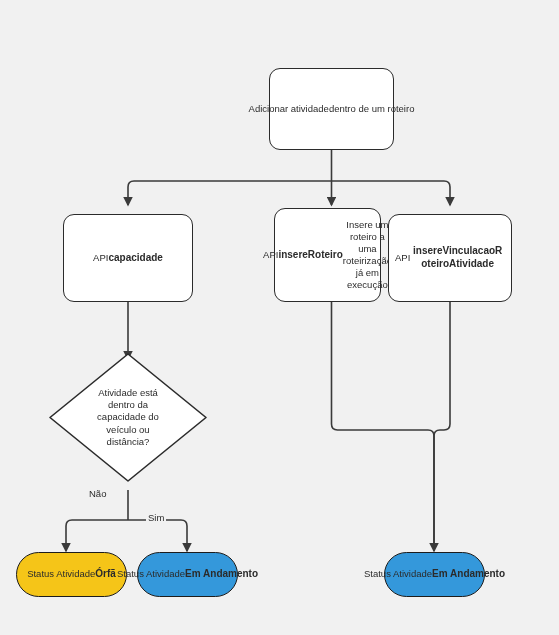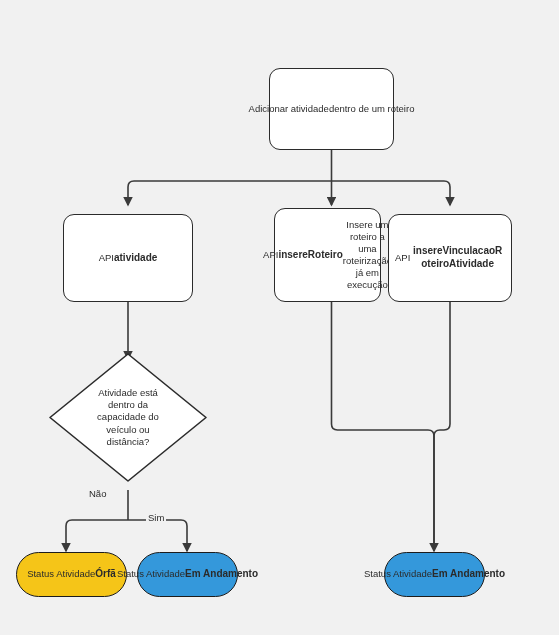--- a/index.html
+++ b/index.html
@@ -135,21 +135,21 @@
     <path d="M 128 520 L 181 520 Q 187 520 187 526 L 187 551" fill="none" stroke="#3a3a3a" stroke-width="1.6" marker-end="url(#arrowhead)"></path>
   </svg>
 
   <div class="node process" style="left:269px; top:68px; width:125px; height:82px;">
     <span class="line">Adicionar atividade</span>
     <span class="line">dentro de um roteiro</span>
   </div>
 
   <div class="node process" style="left:63px; top:214px; width:130px; height:88px;">
     <span class="line">API</span>
-    <span class="line bold">atividade</span>
+    <span class="line bold">capacidade</span>
   </div>
 
   <div class="node process" style="left:274px; top:208px; width:107px; height:94px; padding:0 5px;">
     <span class="line">API</span>
     <span class="line bold">insereRoteiro</span>
     <span class="line wrap">Insere um roteiro a uma roteirização já em execução</span>
   </div>
 
   <div class="node process" style="left:388px; top:214px; width:124px; height:88px; padding:0 6px;">
     <span class="line">API</span>

